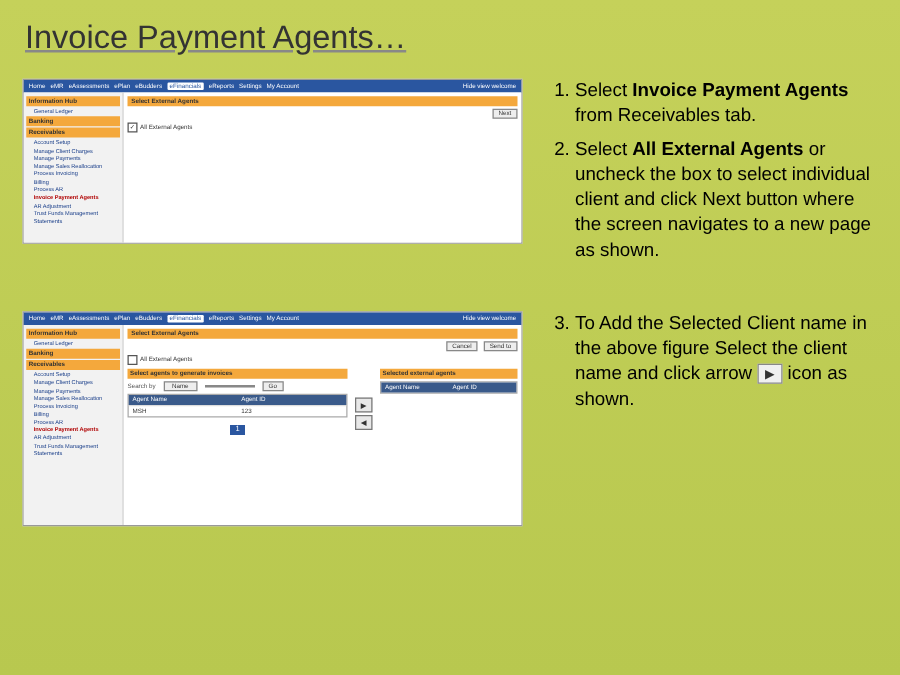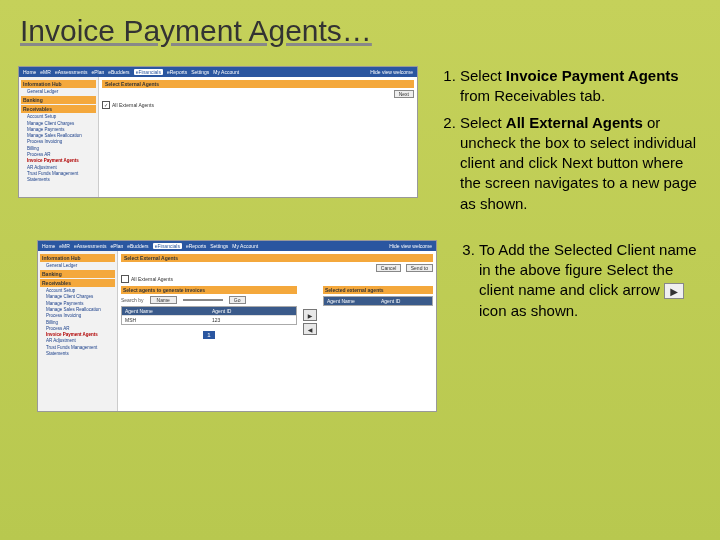--- a/index.html
+++ b/index.html
@@ -6,34 +6,34 @@
     margin: 0;
     padding: 0;
     width: 720px;
     height: 540px;
     background: linear-gradient(to bottom, #c5d15a 0%, #b8c84f 100%);
     font-family: Arial, sans-serif;
     overflow: hidden;
     position: relative;
   }
   .slide-title {
-    font-size: 30px;
+    font-size: 26px;
     font-weight: normal;
     color: #333;
     padding: 14px 20px 8px 20px;
     text-decoration: underline;
     text-decoration-color: #888;
   }
   .content-row {
     display: flex;
     margin: 6px 0;
     align-items: flex-start;
   }
   .row1 { margin-top: 10px; justify-content: center; }
-  .row2 { margin-top: 20px; padding-left: 19px; }
+  .row2 { margin-top: 32px; }
   .screenshot-box {
     width: 400px;
     margin-left: 18px;
     background: #fff;
     border: 1px solid #999;
     box-sizing: border-box;
     font-size: 5px;
     color: #333;
     position: relative;
   }

